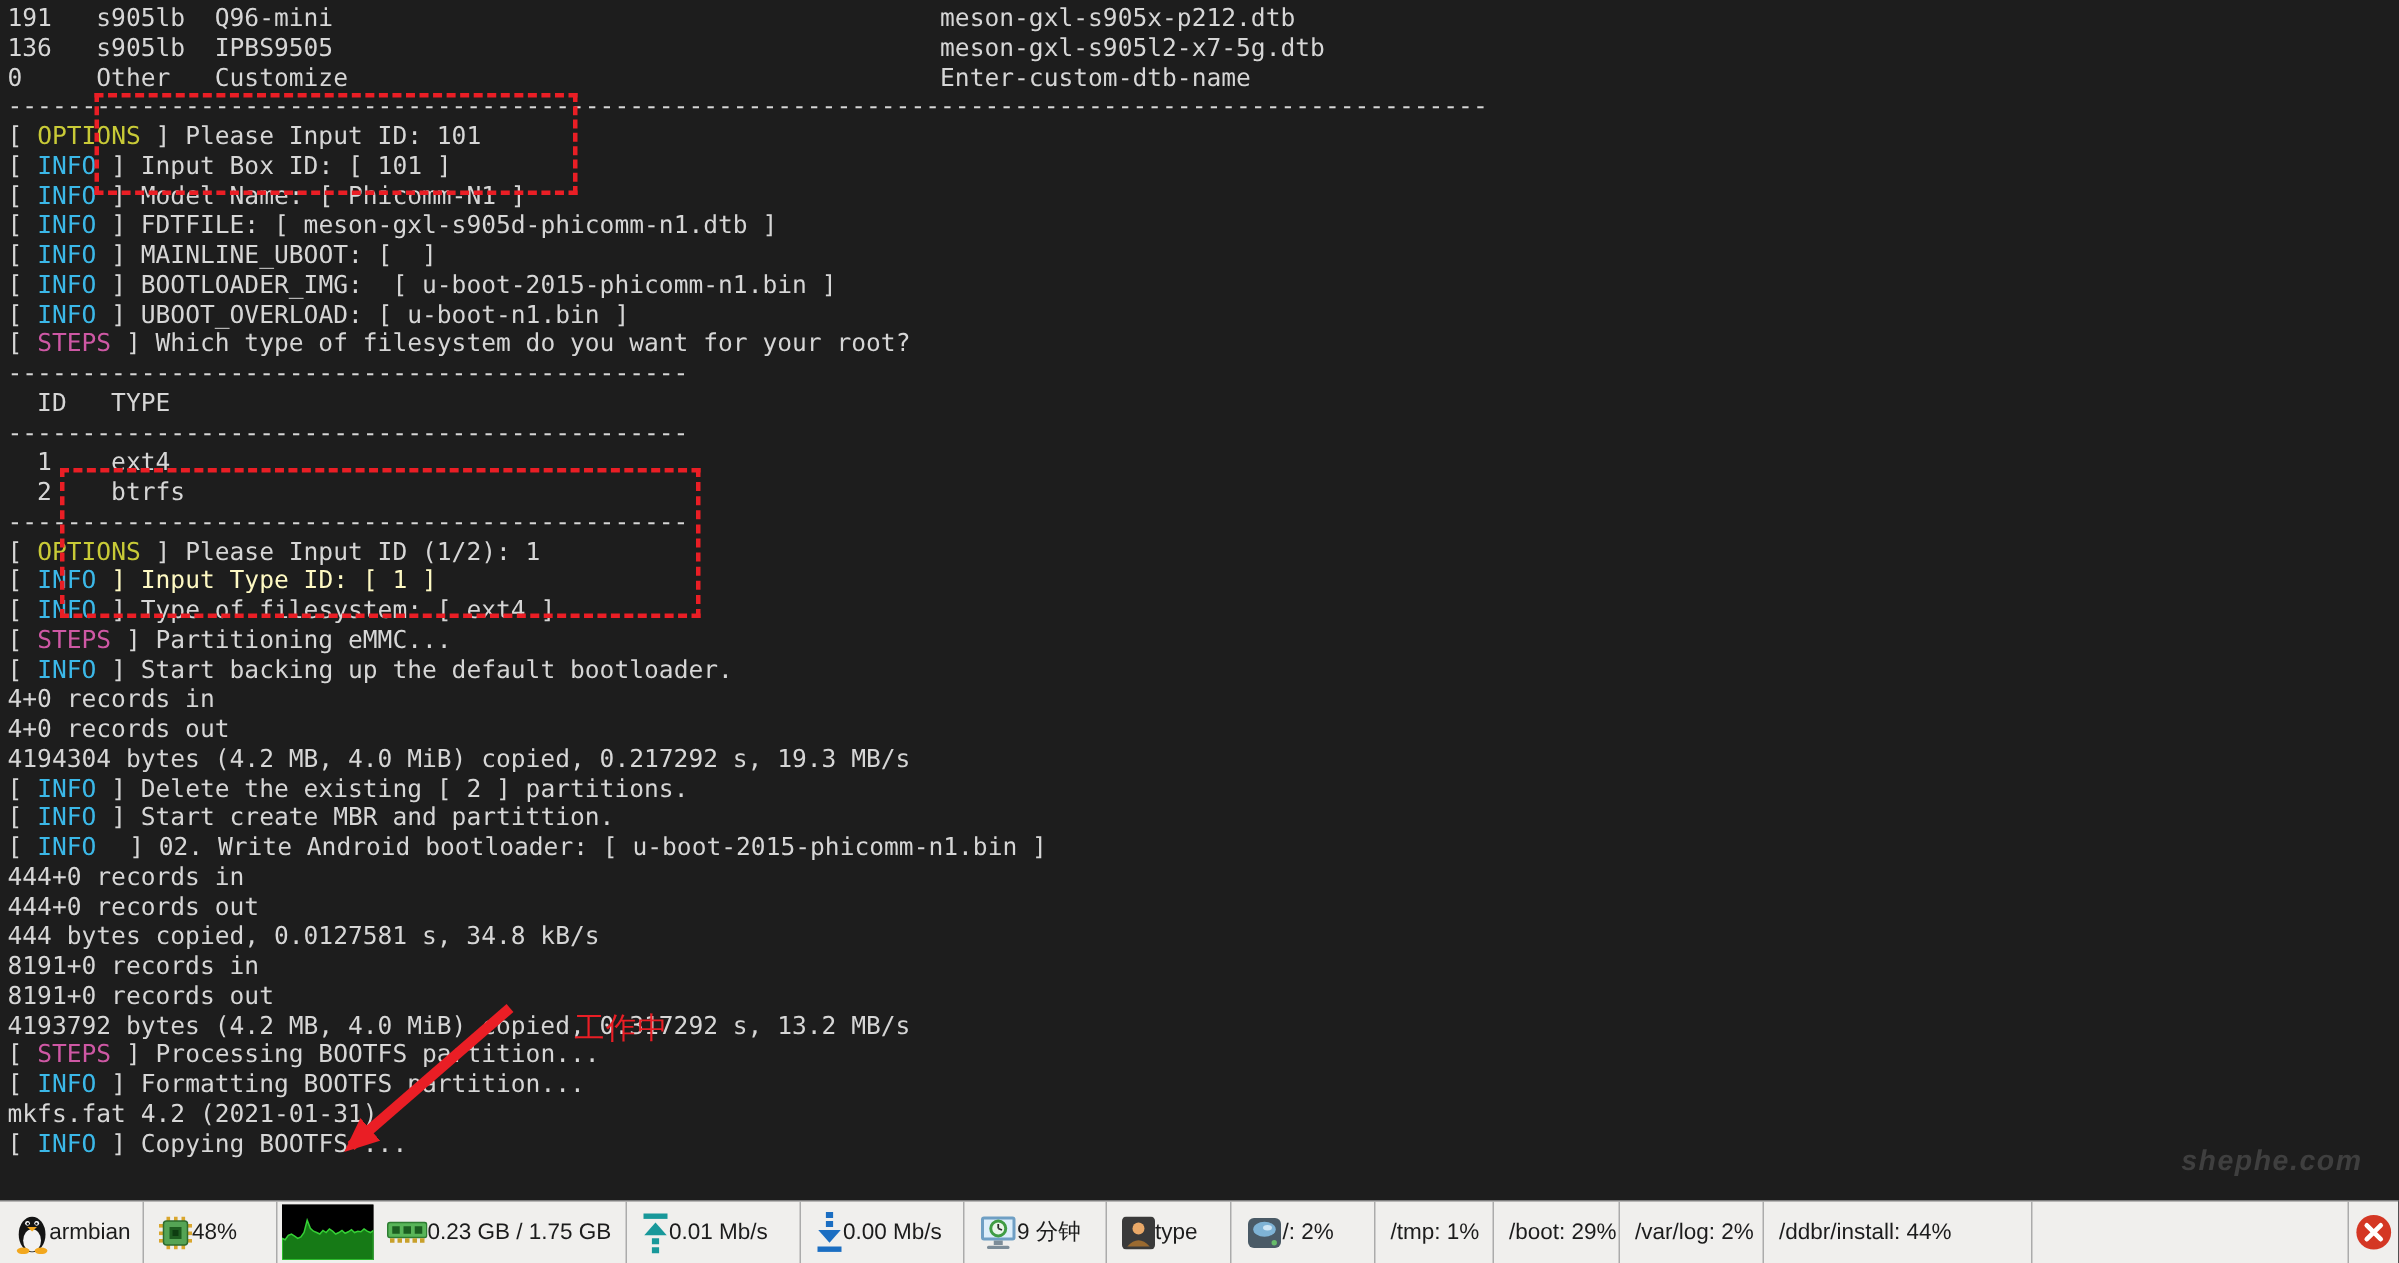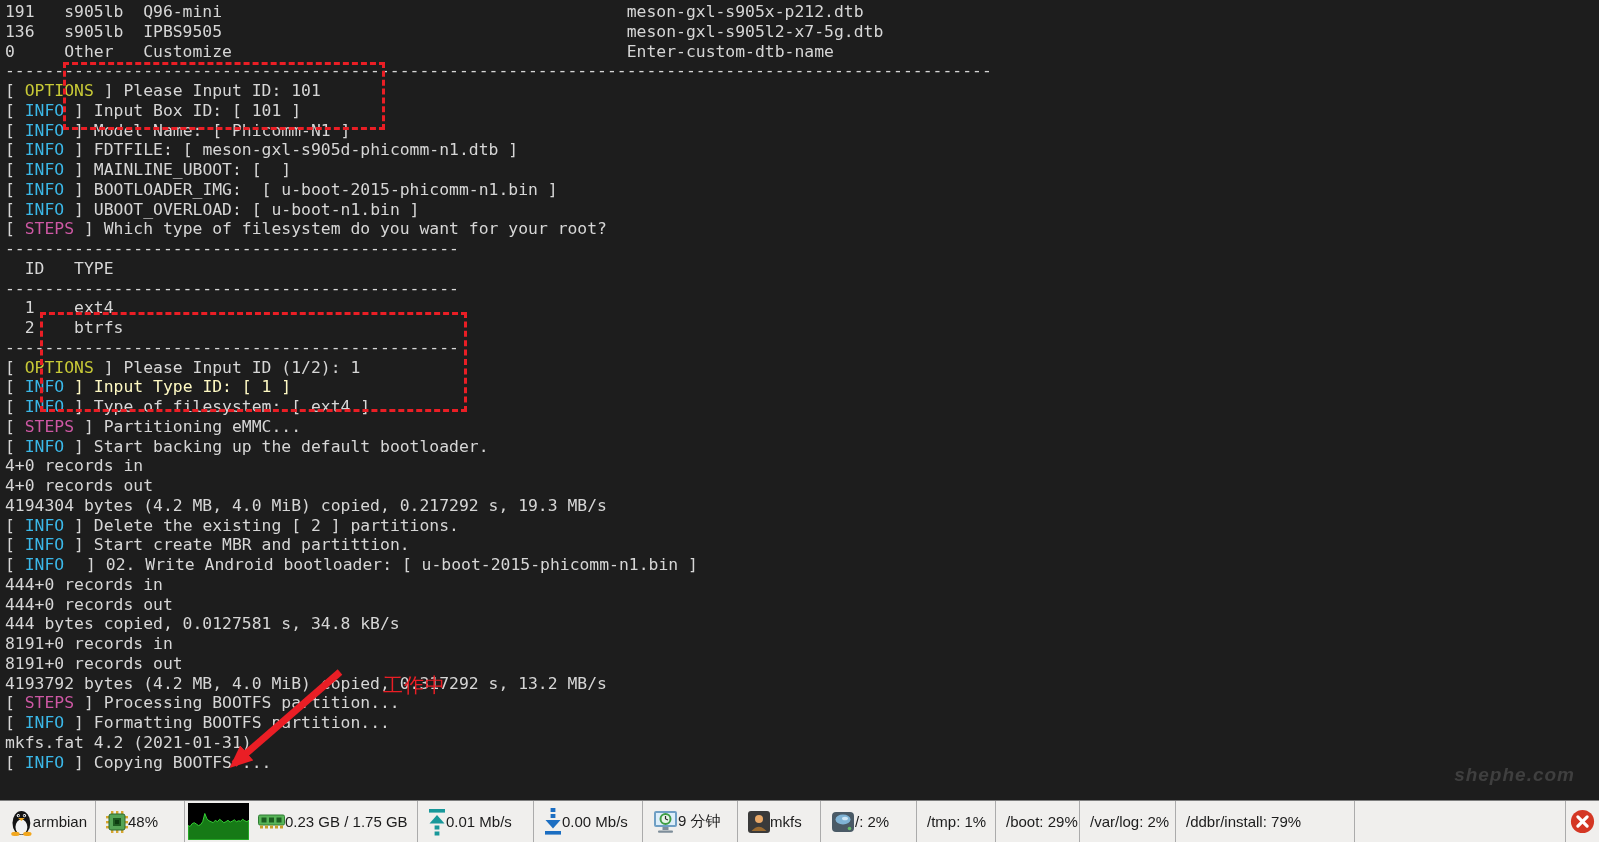--- a/index.html
+++ b/index.html
@@ -189,21 +189,21 @@
       </svg>
       <span class="lbl">9 分钟</span>
     </div>
 
     <div class="seg" style="width:83px">
       <svg width="22" height="22" viewBox="0 0 22 22">
         <rect x="0" y="0" width="22" height="22" rx="3" fill="#3a3a3a"></rect>
         <circle cx="11" cy="8" r="4" fill="#eaa968"></circle>
         <path d="M3.5,20 Q11,11.5 18.5,20 Z" fill="#9a6a30"></path>
       </svg>
-      <span class="lbl">mkfs</span>
+      <span class="lbl">type</span>
     </div>
 
     <div class="seg" style="width:96px">
       <svg width="24" height="22" viewBox="0 0 24 22">
         <rect x="1" y="1" width="22" height="20" rx="4" fill="#4a5a66"></rect>
         <ellipse cx="12" cy="8.5" rx="7.5" ry="5" fill="#7fb3d5"></ellipse>
         <ellipse cx="14" cy="7.5" rx="3" ry="1.8" fill="#cfe6f5"></ellipse>
         <circle cx="18.5" cy="17.5" r="1.8" fill="#66bb6a"></circle>
       </svg>
       <span class="lbl">/: 2%</span>
@@ -212,21 +212,21 @@
     <div class="seg" style="width:79px">
       <span>/tmp: 1%</span>
     </div>
     <div class="seg" style="width:84px">
       <span>/boot: 29%</span>
     </div>
     <div class="seg" style="width:96px">
       <span>/var/log: 2%</span>
     </div>
     <div class="seg" style="width:179px">
-      <span>/ddbr/install: 79%</span>
+      <span>/ddbr/install: 44%</span>
     </div>
 
     <div class="seg-spacer"></div>
 
     <div class="seg" id="close-btn" style="width:34px">
       <svg width="27" height="27" viewBox="0 0 27 27">
         <circle cx="13.5" cy="13.5" r="12.5" fill="#d43724"></circle>
         <line x1="8.5" y1="8.5" x2="18.5" y2="18.5" stroke="#fff" stroke-width="3.4" stroke-linecap="round"></line>
         <line x1="18.5" y1="8.5" x2="8.5" y2="18.5" stroke="#fff" stroke-width="3.4" stroke-linecap="round"></line>
       </svg>

